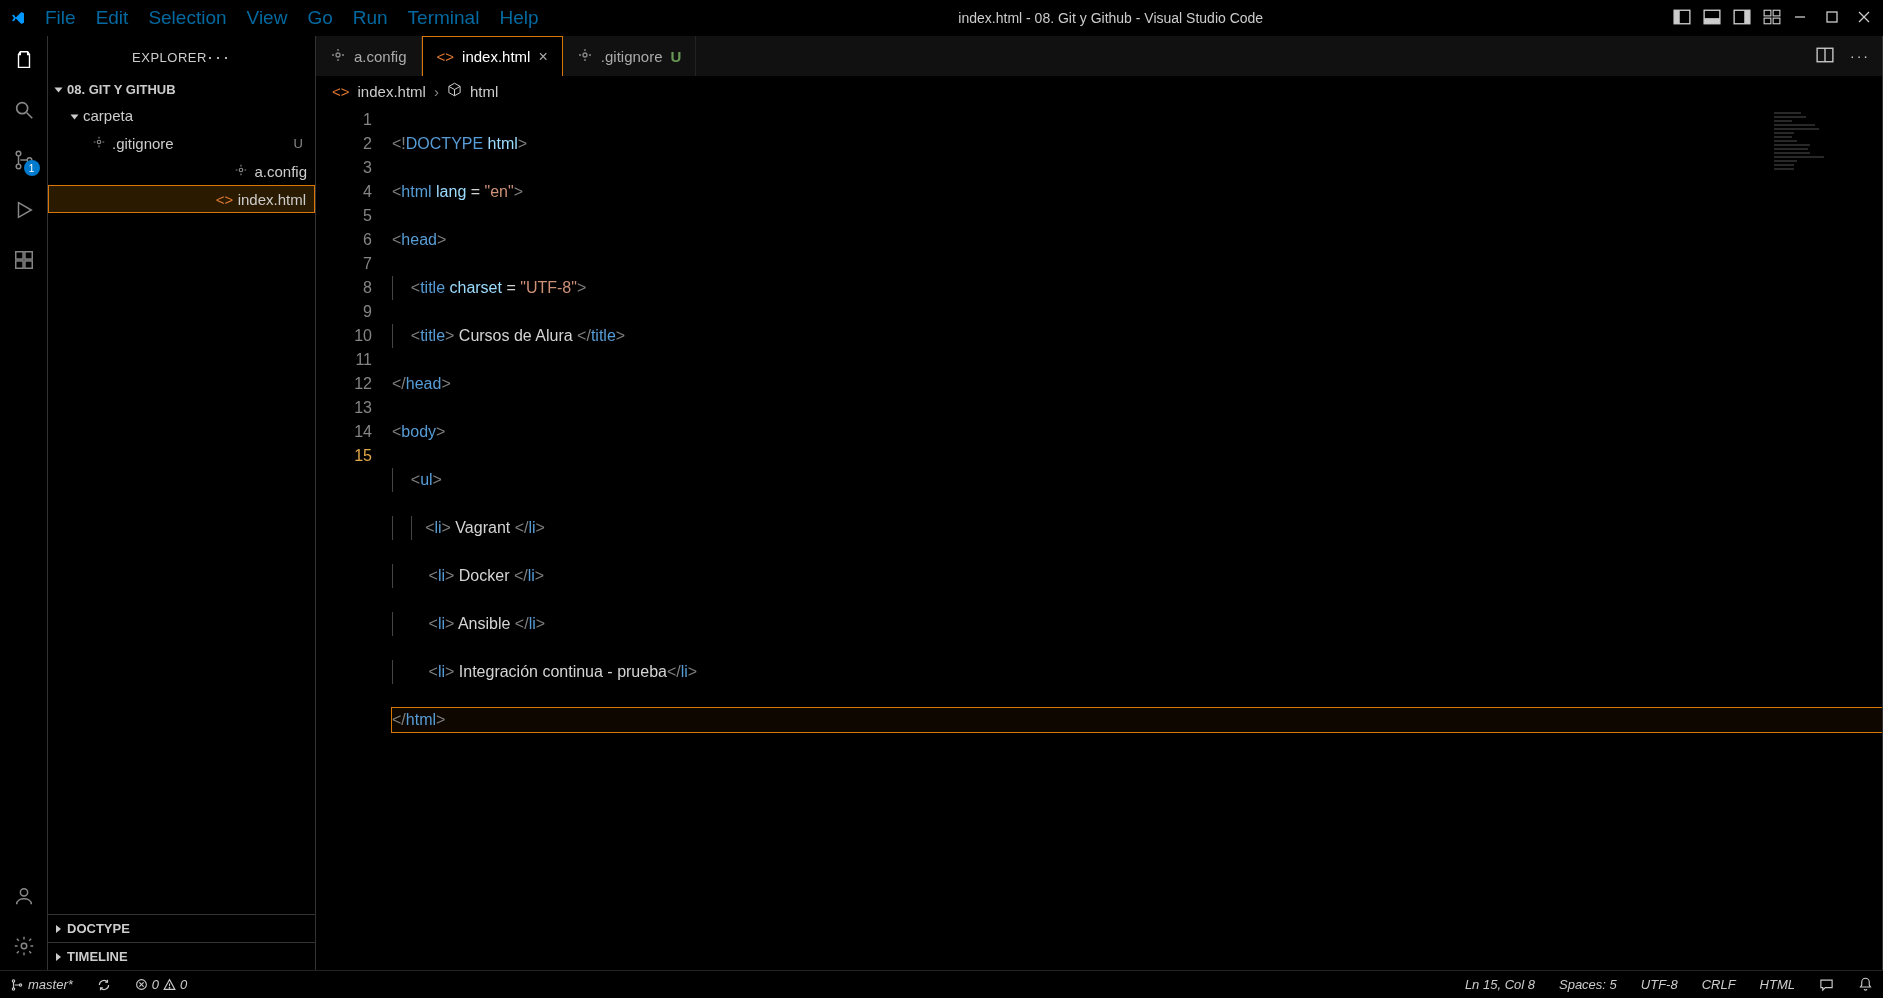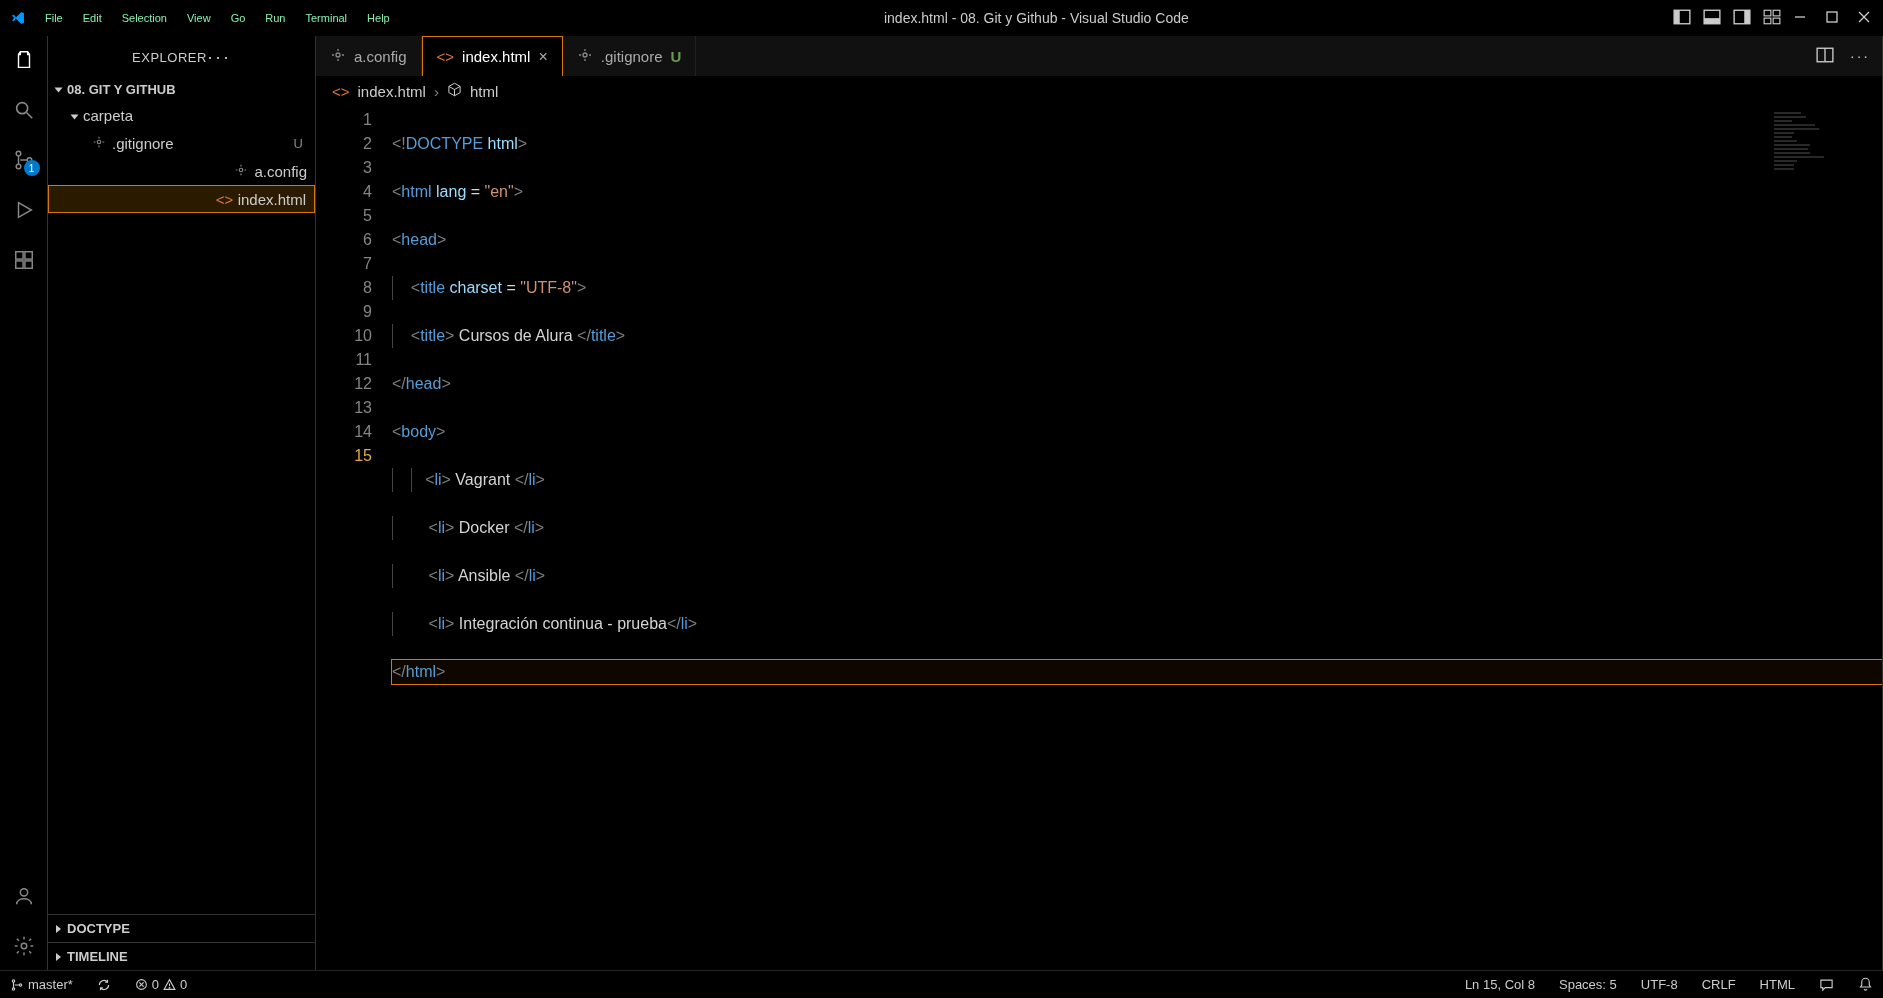--- a/index.html
+++ b/index.html
@@ -1,21 +1,21 @@
 <!DOCTYPE html>
 <html><head>
 <meta charset="utf-8">
 <style>
 * { margin: 0; padding: 0; box-sizing: border-box; font-family: 'Segoe UI', sans-serif; }
 body { background: #000; color: #ccc; width: 1883px; height: 998px; overflow: hidden; font-size: 14px; }
 
 .titlebar { display: flex; align-items: center; height: 36px; background: #000; border-bottom: 0; }
 .logo { width: 35px; display: flex; justify-content: center; align-items: center; }
 .menubar { display: flex; }
-.menubar-item { padding: 6px 10px; color: #86efac; cursor: pointer; font-size: 11px; }
+.menubar-item { padding: 6px 10px; color: #0369a1; cursor: pointer; font-size: 19px; }
 .title-center { flex: 1; text-align: center; color: #ccc; font-size: 14px; }
 .window-controls { display: flex; align-items: center; gap: 18px; padding: 0 12px; }
 .window-controls span { cursor: pointer; color: #ccc; }
 .wc-icon { display: inline-block; width: 14px; height: 14px; }
 
 .main { display: flex; height: calc(100% - 36px - 28px); }
 
 .activitybar { width: 48px; background: #000; display: flex; flex-direction: column; align-items: center; padding-top: 10px; gap: 22px; border-right: 1px solid #333; }
 .ab-icon { width: 28px; height: 28px; display: flex; justify-content: center; align-items: center; color: #888; cursor: pointer; position: relative; }
 .ab-icon.active { color: #fff; }
@@ -64,21 +64,21 @@
 .tok-punc { color: #808080; }
 .tok-attr { color: #9cdcfe; }
 .tok-str { color: #ce9178; }
 .tok-text { color: #d4d4d4; }
 
 .minimap { position: absolute; right: 18px; top: 6px; width: 90px; height: 70px; opacity: 0.6; }
 .minimap-line { height: 2px; background: #444; margin-bottom: 2px; }
 
 .editor-right-border { border-left: 1px solid #333; width: 0; }
 
-.statusbar { height: 28px; background: #000; border-top: 1px solid #222; display: flex; align-items: center; font-size: 13px; color: #ccc; padding: 0 10px; gap: 24px; }
+.statusbar { height: 28px; background: #000; border-top: 1px solid #222; display: flex; align-items: center; font-size: 13px; color: #ccc; padding: 0 10px; gap: 24px; font-style: italic; }
 .statusbar .spacer { flex: 1; }
 .sb-item { cursor: pointer; display: flex; align-items: center; gap: 4px; }
 
 .icon-svg { width: 22px; height: 22px; }
 .icon-svg-sm { width: 16px; height: 16px; }
 
 .split-icons { display: flex; gap: 12px; align-items: center; }
 .split-icons svg { width: 18px; height: 18px; }
 
 </style>
@@ -300,20 +300,21 @@
           <div class="active">15</div>
       </div>
       <div class="code-lines">
 <div class="line"><span class="tok-punc">&lt;!</span><span class="tok-doc">DOCTYPE</span> <span class="tok-attr">html</span><span class="tok-punc">&gt;</span></div>
 <div class="line"><span class="tok-punc">&lt;</span><span class="tok-tag">html</span> <span class="tok-attr">lang</span> <span class="tok-text">=</span> <span class="tok-str">"en"</span><span class="tok-punc">&gt;</span></div>
 <div class="line"><span class="tok-punc">&lt;</span><span class="tok-tag">head</span><span class="tok-punc">&gt;</span></div>
 <div class="line"><span class="indent-guide"></span>    <span class="tok-punc">&lt;</span><span class="tok-tag">title</span> <span class="tok-attr">charset</span> <span class="tok-text">=</span> <span class="tok-str">"UTF-8"</span><span class="tok-punc">&gt;</span></div>
 <div class="line"><span class="indent-guide"></span>    <span class="tok-punc">&lt;</span><span class="tok-tag">title</span><span class="tok-punc">&gt;</span><span class="tok-text"> Cursos de Alura </span><span class="tok-punc">&lt;/</span><span class="tok-tag">title</span><span class="tok-punc">&gt;</span></div>
 <div class="line"><span class="tok-punc">&lt;/</span><span class="tok-tag">head</span><span class="tok-punc">&gt;</span></div>
 <div class="line"><span class="tok-punc">&lt;</span><span class="tok-tag">body</span><span class="tok-punc">&gt;</span></div>
+<div class="line"><span class="indent-guide"></span>    <span class="tok-punc">&lt;</span><span class="tok-tag">ul</span><span class="tok-punc">&gt;</span></div>
 <div class="line"><span class="indent-guide"></span>    <span class="indent-guide"></span>   <span class="tok-punc">&lt;</span><span class="tok-tag">li</span><span class="tok-punc">&gt;</span><span class="tok-text"> Vagrant </span><span class="tok-punc">&lt;/</span><span class="tok-tag">li</span><span class="tok-punc">&gt;</span></div>
 <div class="line"><span class="indent-guide"></span>        <span class="tok-punc">&lt;</span><span class="tok-tag">li</span><span class="tok-punc">&gt;</span><span class="tok-text"> Docker </span><span class="tok-punc">&lt;/</span><span class="tok-tag">li</span><span class="tok-punc">&gt;</span></div>
 <div class="line"><span class="indent-guide"></span>        <span class="tok-punc">&lt;</span><span class="tok-tag">li</span><span class="tok-punc">&gt;</span><span class="tok-text"> Ansible </span><span class="tok-punc">&lt;/</span><span class="tok-tag">li</span><span class="tok-punc">&gt;</span></div>
 <div class="line"><span class="indent-guide"></span>        <span class="tok-punc">&lt;</span><span class="tok-tag">li</span><span class="tok-punc">&gt;</span><span class="tok-text"> Integración continua - prueba</span><span class="tok-punc">&lt;/</span><span class="tok-tag">li</span><span class="tok-punc">&gt;</span></div>
 <div class="line current"><span class="tok-punc">&lt;/</span><span class="tok-tag">html</span><span class="tok-punc">&gt;</span></div>
       </div>
       <div class="minimap">
         <div class="minimap-line" style="width:30%"></div>
           <div class="minimap-line" style="width:35%"></div>
           <div class="minimap-line" style="width:20%"></div>

